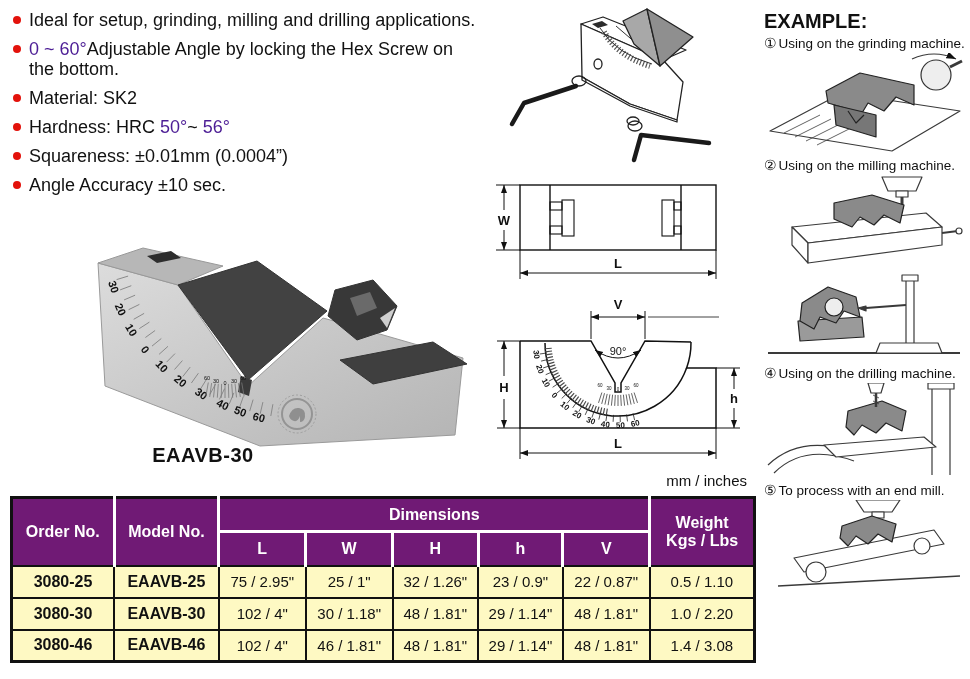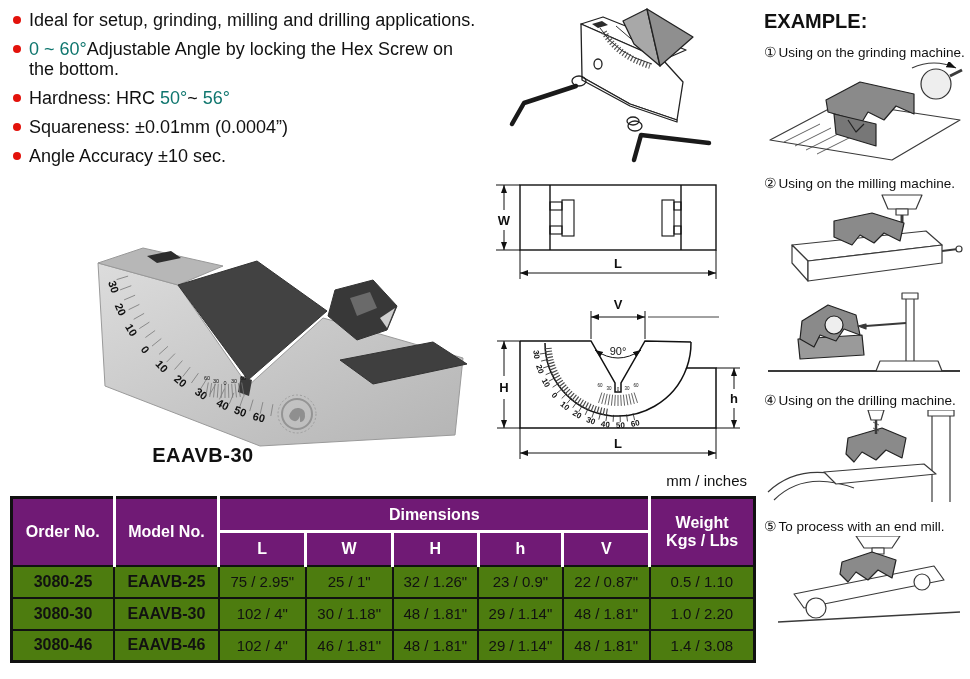--- a/index.html
+++ b/index.html
@@ -3,63 +3,67 @@
 <meta charset="utf-8">
 <style>
   * { margin:0; padding:0; box-sizing:border-box; }
   body { background:#fff; font-family:"Liberation Sans", sans-serif; color:#111; }
   .page { position:relative; width:970px; height:679px; background:#fff; overflow:hidden; }
 
   
   .features { position:absolute; left:12px; top:10px; width:502px; }
   .feat { position:relative; padding-left:17px; margin-bottom:9px; font-size:18px; line-height:20px; font-weight:400; }
   .feat .dot { position:absolute; left:1px; top:6px; width:8px; height:8px; border-radius:50%; background:#e3120b; }
-  .blue { color:#0f766e; }
+  .blue { color:#4c1d95; }
 
   
   .iso { position:absolute; left:500px; top:4px; width:262px; height:172px; }
   .topview { position:absolute; left:488px; top:176px; width:272px; height:114px; }
   .frontview { position:absolute; left:488px; top:296px; width:272px; height:168px; }
   svg text { font-family:"Liberation Sans", sans-serif; fill:#111; }
 
   
   .photo { position:absolute; left:35px; top:228px; width:445px; height:230px; }
   .photo-caption { position:absolute; left:123px; top:444px; width:160px; text-align:center;
                    font-size:20px; font-weight:bold; letter-spacing:.5px; }
 
   
   .unit-note { position:absolute; left:592px; top:472px; width:155px; text-align:right; font-size:15px; font-weight:400; }
   .spec-table { position:absolute; left:10px; top:496px; width:746px; border-collapse:collapse; border:3px solid #111; table-layout:fixed; }
   .spec-table th { background:#701a75; color:#fff; font-size:16px; font-weight:bold; height:34px; text-align:center; }
   .spec-table th.sl { border-left:3px solid #fff; }
   .spec-table th.sb { border-bottom:3px solid #fff; }
-  .spec-table td { border:2px solid #111; font-size:15px; text-align:center; height:32px; background:#4d7c0f; }
+  .spec-table td { border:2px solid #111; font-size:15px; text-align:center; height:32px; background:#fef9c3; }
   .spec-table td.b { font-weight:bold; font-size:16px; }
 
   
   .examples { position:absolute; left:764px; top:10px; width:202px; }
   .ex-heading { font-size:20px; font-weight:bold; margin-bottom:2px; }
-  .ex-item { font-size:13.5px; margin:11px 0 2px 0; white-space:nowrap; }
+  .ex-item { font-size:13.5px; margin:2px 0 2px 0; white-space:nowrap; }
   .ex-item .num { margin-right:2px; font-size:14px; }
   .ex-fig { display:block; margin:0 0 2px 0; }
 </style>
 </head>
 <body>
 
 <div class="page">
 
   <div class="features">
     <div class="feat">
       <span class="dot"></span>
       <span>Ideal for setup, grinding, milling and drilling applications.</span>
     </div>
     <div class="feat">
       <span class="dot"></span>
       <span class="blue">0 ~ 60°</span><span>Adjustable Angle by locking the Hex Screw on</span><br>
       <span>the bottom.</span>
+    </div>
+    <div class="feat">
+      <span class="dot"></span>
+      <span>Material: SK2</span>
     </div>
     <div class="feat">
       <span class="dot"></span>
       <span>Hardness: HRC </span><span class="blue">50°</span><span>~ </span><span class="blue">56°</span>
     </div>
     <div class="feat">
       <span class="dot"></span>
       <span>Squareness: ±0.01mm (0.0004”)</span>
     </div>
     <div class="feat">

